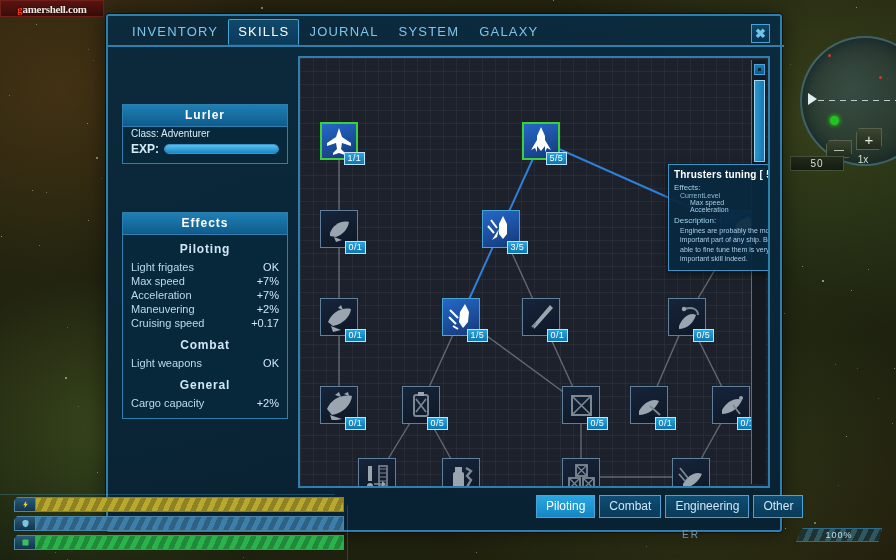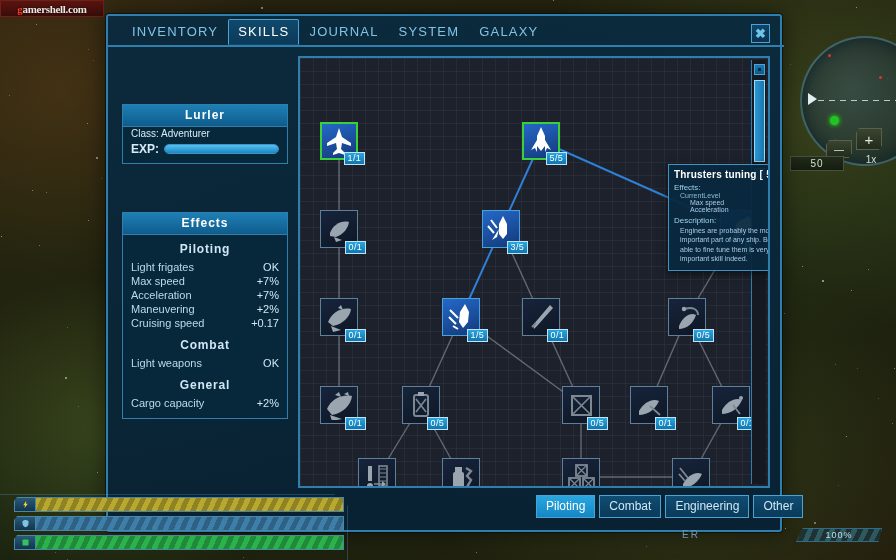--- a/index.html
+++ b/index.html
@@ -56,21 +56,21 @@
   .radar-red { width: 3px; height: 3px; background: #d23b2c; }
   .radar-btn {
     position: absolute; background: linear-gradient(180deg,#3a4430,#222b1c);
     border: 1px solid #56634a; color: #dfe8d4; font-size: 10px;
     display:flex; align-items:center; justify-content:center;
   }
   .rb-plus { right: 14px; top: 98px; width: 26px; height: 22px; font-size: 15px;
     clip-path: polygon(12% 0,100% 0,100% 78%,88% 100%,0 100%,0 22%); }
   .rb-minus { right: 44px; top: 110px; width: 26px; height: 18px;
     clip-path: polygon(12% 0,100% 0,100% 74%,88% 100%,0 100%,0 26%); }
-  .rb-1x { right: 14px; top: 122px; width: 22px; height: 14px; border: none; background: none; color:#cfe0c6; }
+  .rb-1x { right: 22px; top: 122px; width: 22px; height: 14px; border: none; background: none; color:#cfe0c6; }
   .radar-num {
     position: absolute; right: 52px; top: 126px; width: 54px; height: 15px;
     background: linear-gradient(180deg,#222b1c,#151c10); border: 1px solid #46523c;
     color: #cfe0c6; font-size: 10px; display:flex; align-items:center; justify-content:center;
     letter-spacing: 1px;
   }
 
   
   .window {
     position: absolute; left: 106px; top: 14px; width: 676px; height: 518px;

